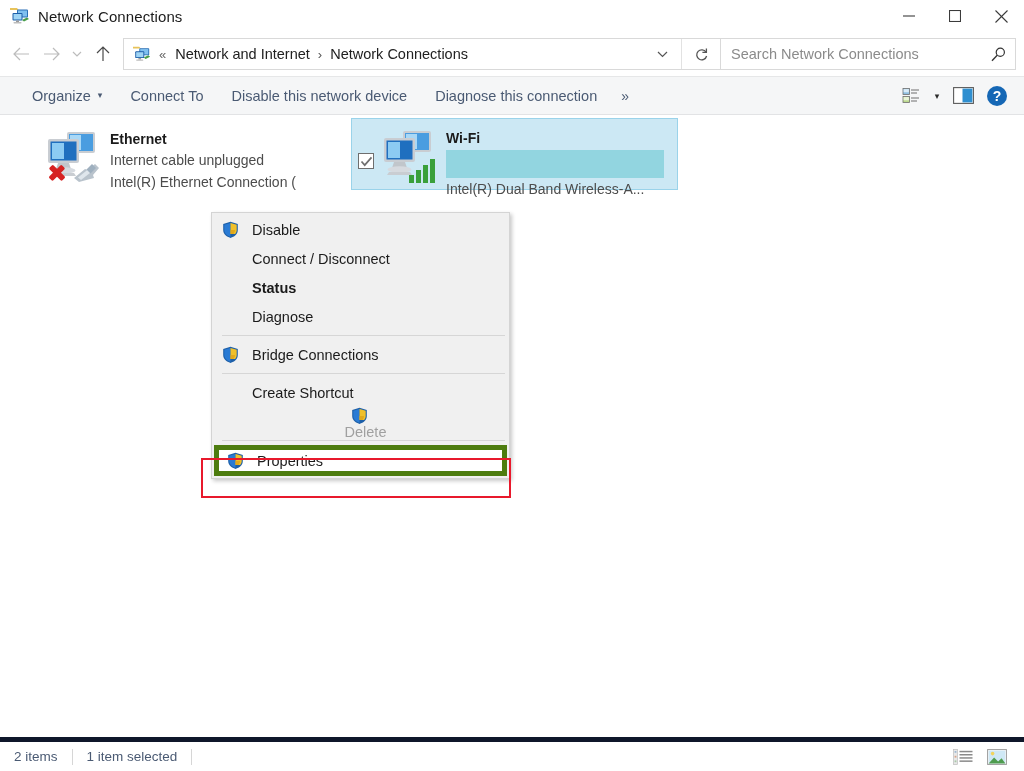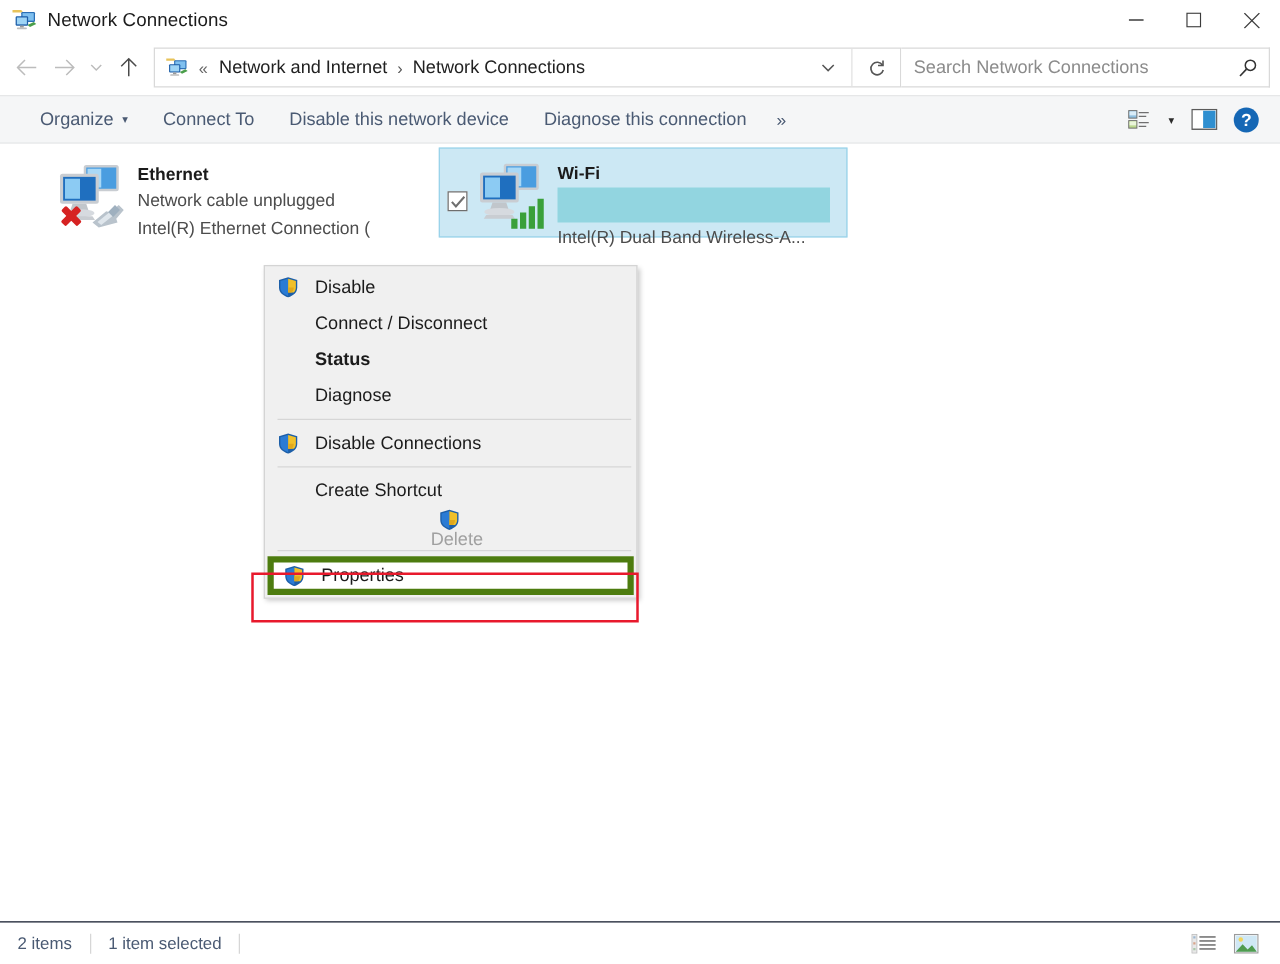--- a/index.html
+++ b/index.html
@@ -286,21 +286,21 @@
     border: 2px solid #e8192c;
     z-index: 50;
     pointer-events: none;
   }
 
   
   .statusbar {
     height: 34px;
     flex: 0 0 34px;
     background: #ffffff;
-    border-top: 1px solid #0f172a;
+    border-top: 5px solid #0f172a;
     display: flex;
     align-items: center;
     padding: 0 12px 0 14px;
     margin-top: 27px;
   }
   .status-text {
     font-size: 13.5px;
     color: #4a5a73;
     white-space: nowrap;
   }
@@ -476,21 +476,21 @@
           <path d="M41 54l-3-2.4 9.6-7.8 3 2.6z" fill="#dfe6ec"></path>
           <path d="M52 38l4 4-5.5 5.5-4-4z" fill="#9fb0bf"></path>
           <g fill="#d62222">
             <rect x="8" y="44" width="18" height="5.6" rx="1.3" transform="rotate(45 17 47)"></rect>
             <rect x="8" y="44" width="18" height="5.6" rx="1.3" transform="rotate(-45 17 47)"></rect>
           </g>
         </svg>
       </span>
       <span class="tile-text">
         <div class="tile-name">Ethernet</div>
-        <div class="tile-line">Network cable unplugged</div>
+        <div class="tile-line">Internet cable unplugged</div>
         <div class="tile-line">Intel(R) Ethernet Connection (</div>
       </span>
     </div>
 
     <div class="tile selected" style="left:351px; top:3px; width:327px;">
       <span class="tile-check">
         <svg width="13" height="13" viewBox="0 0 13 13">
             <path d="M1.5 6.5l3.2 3.6L11.5 2.4" fill="none" stroke="#6f6f6f" stroke-width="1.7"></path>
           </svg>
       </span>
@@ -553,21 +553,21 @@
 
       <div class="ctx-item">
         <span class="ctx-shield">
           <svg width="17" height="17" viewBox="0 0 17 17">
               <path d="M8.5 0.8L15.8 3v6c0 4-3.2 6.6-7.3 7.9C4.4 15.6 1.2 13 1.2 9V3z" fill="#1d5fa8"></path>
               <path d="M8.5 1.9v13.8C4.9 14.5 2.3 12.2 2.3 8.9V3.7z" fill="#2a7bd4"></path>
               <path d="M8.5 1.9l6.2 1.8v5.2c0 1.6-.6 3-1.7 4.1H8.5z" fill="#f0c02a"></path>
               <path d="M8.5 8.9h4.5c0 1.6-.6 3-1.7 4.1H8.5z" fill="#e0a81c"></path>
             </svg>
         </span>
-        <span>Disable Connections</span>
+        <span>Bridge Connections</span>
       </div>
 
       <div class="ctx-sep"></div>
 
       <div class="ctx-item">
         <span class="ctx-shield empty"></span>
         <span>Create Shortcut</span>
       </div>
 
       <div class="ctx-item disabled">

